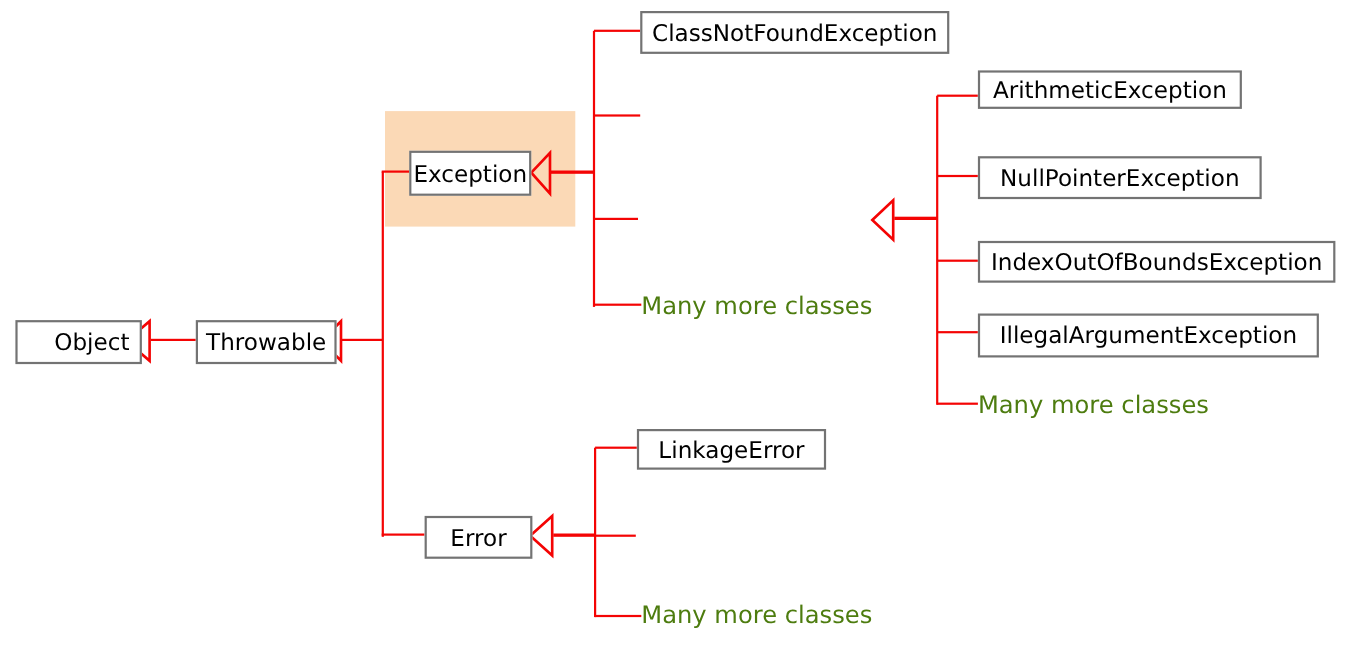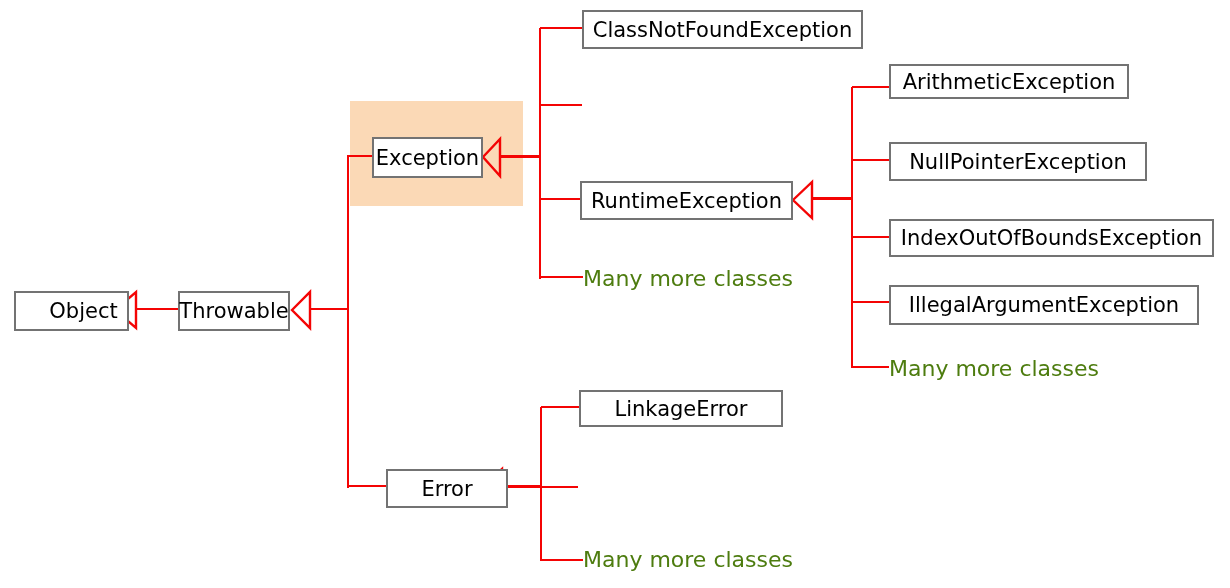--- a/index.html
+++ b/index.html
@@ -26,31 +26,31 @@
   .freetext {
     position:absolute;
     font-size:22px; color:#4d7c0f; white-space:nowrap;
     line-height:27px;
   }
   .l { position:absolute; background:#f40404; }
   .arrow { position:absolute; }
 
   
   #b-object   { left:14px;  top:291px; width:115px;  height:40px;padding-left:24px; }
-  #b-throwable{ left:178px; top:291px; width:112px; height:40px; }
+  #b-throwable{ left:178px; top:291px; width:128px; height:40px; }
   #b-exception{ left:372px; top:137px; width:111px; height:41px; }
-  #b-error    { left:386px; top:469px; width:122px;  height:39px; }
+  #b-error    { left:386px; top:469px; width:98px;  height:39px; }
   #b-cnf      { left:582px; top:10px;  width:281px; height:39px; }
   #b-ioe      { left:582px; top:88px;  width:174px; height:40px; }
   #b-rte      { left:580px; top:181px; width:213px; height:39px; }
   #b-ae       { left:889px; top:64px;  width:240px; height:35px; }
   #b-npe      { left:889px; top:142px; width:258px; height:39px; }
   #b-ioob     { left:889px; top:219px; width:325px; height:38px; }
   #b-iae      { left:889px; top:285px; width:310px; height:40px; }
-  #b-le       { left:579px; top:390px; width:204px; height:37px; }
+  #b-le       { left:579px; top:390px; width:172px; height:37px; }
   #b-vme      { left:578px; top:467px; width:238px; height:39px; }
 
   
   #t-excmore { left:583px; top:265px; }
   #t-rtmore  { left:889px; top:355px; }
   #t-errmore { left:583px; top:546px; }
 
   
   #ln-trunk-main { left:347px; top:156px; width:2px;  height:332px; }
   #ln-trunk-exc  { left:539px; top:28px;  width:2px;  height:251px; }
@@ -131,21 +131,20 @@
   </svg>
   <svg class="arrow" id="ar-error" width="25" height="42">
     <polygon points="2,21 22,3 22,39" fill="none" stroke="#f40404" stroke-width="2.4"></polygon>
   </svg>
 
   <div class="box" id="b-object">Object</div>
   <div class="box" id="b-throwable">Throwable</div>
   <div class="box" id="b-exception">Exception</div>
   <div class="box" id="b-error">Error</div>
   <div class="box" id="b-cnf">ClassNotFoundException</div>
-  <div class="box" id="b-rte">RuntimeException</div>
   <div class="box" id="b-ae">ArithmeticException</div>
   <div class="box" id="b-ioob">IndexOutOfBoundsException</div>
   <div class="box" id="b-npe">NullPointerException</div>
   <div class="box" id="b-iae">IllegalArgumentException</div>
   <div class="box" id="b-le">LinkageError</div>
 
   <div class="freetext" id="t-excmore">Many more classes</div>
   <div class="freetext" id="t-rtmore">Many more classes</div>
   <div class="freetext" id="t-errmore">Many more classes</div>
 

